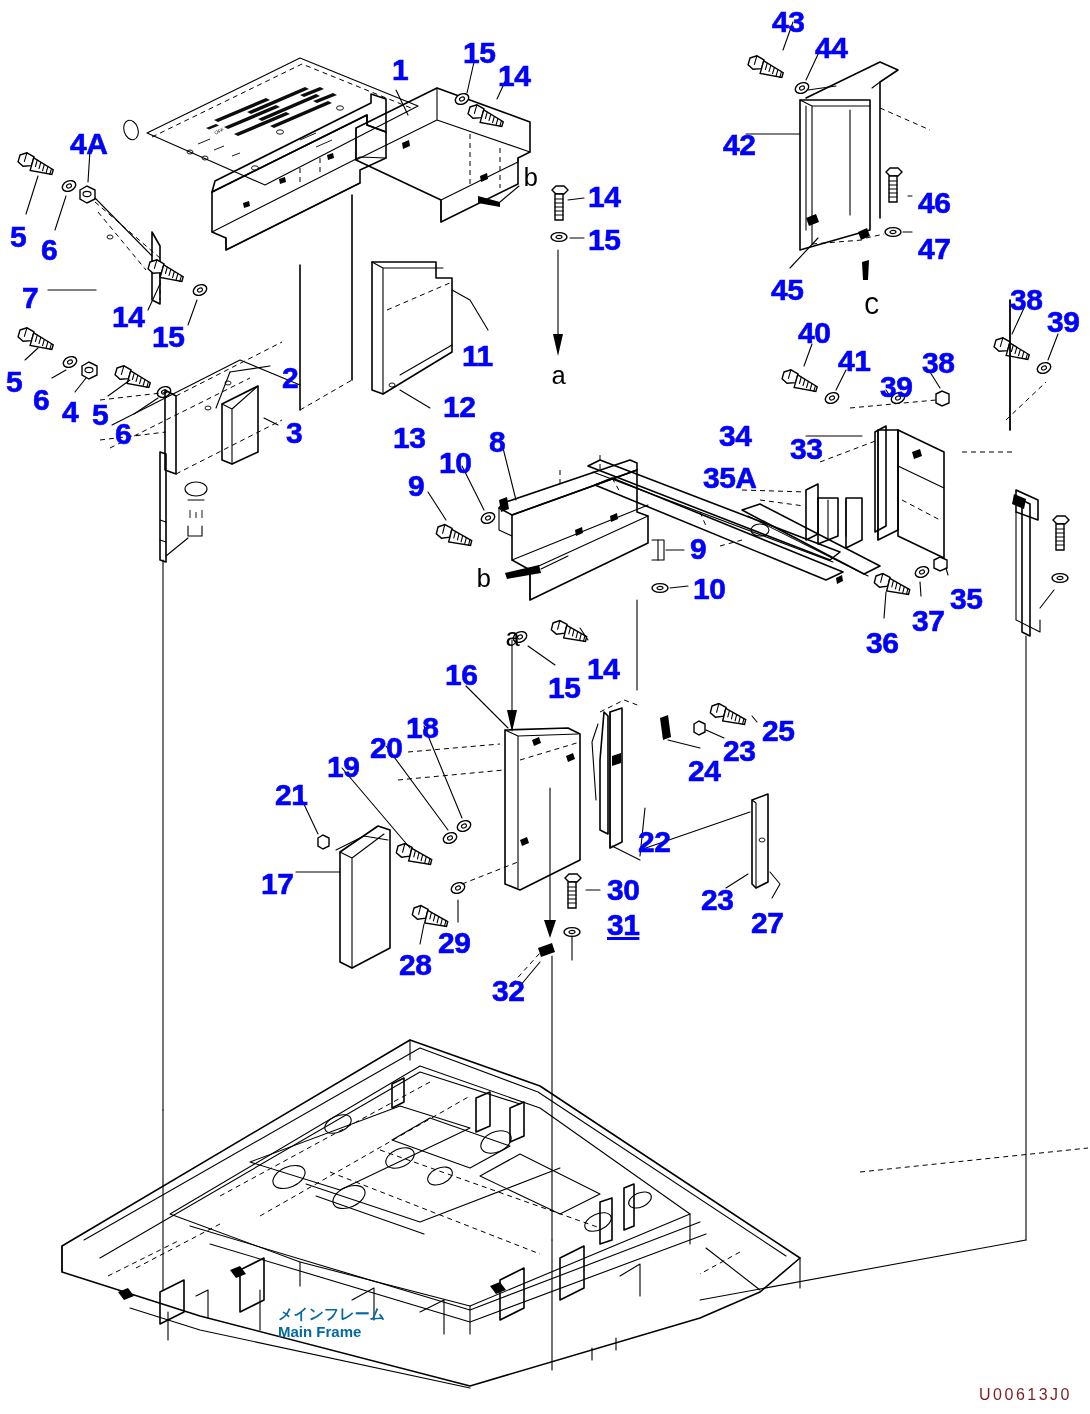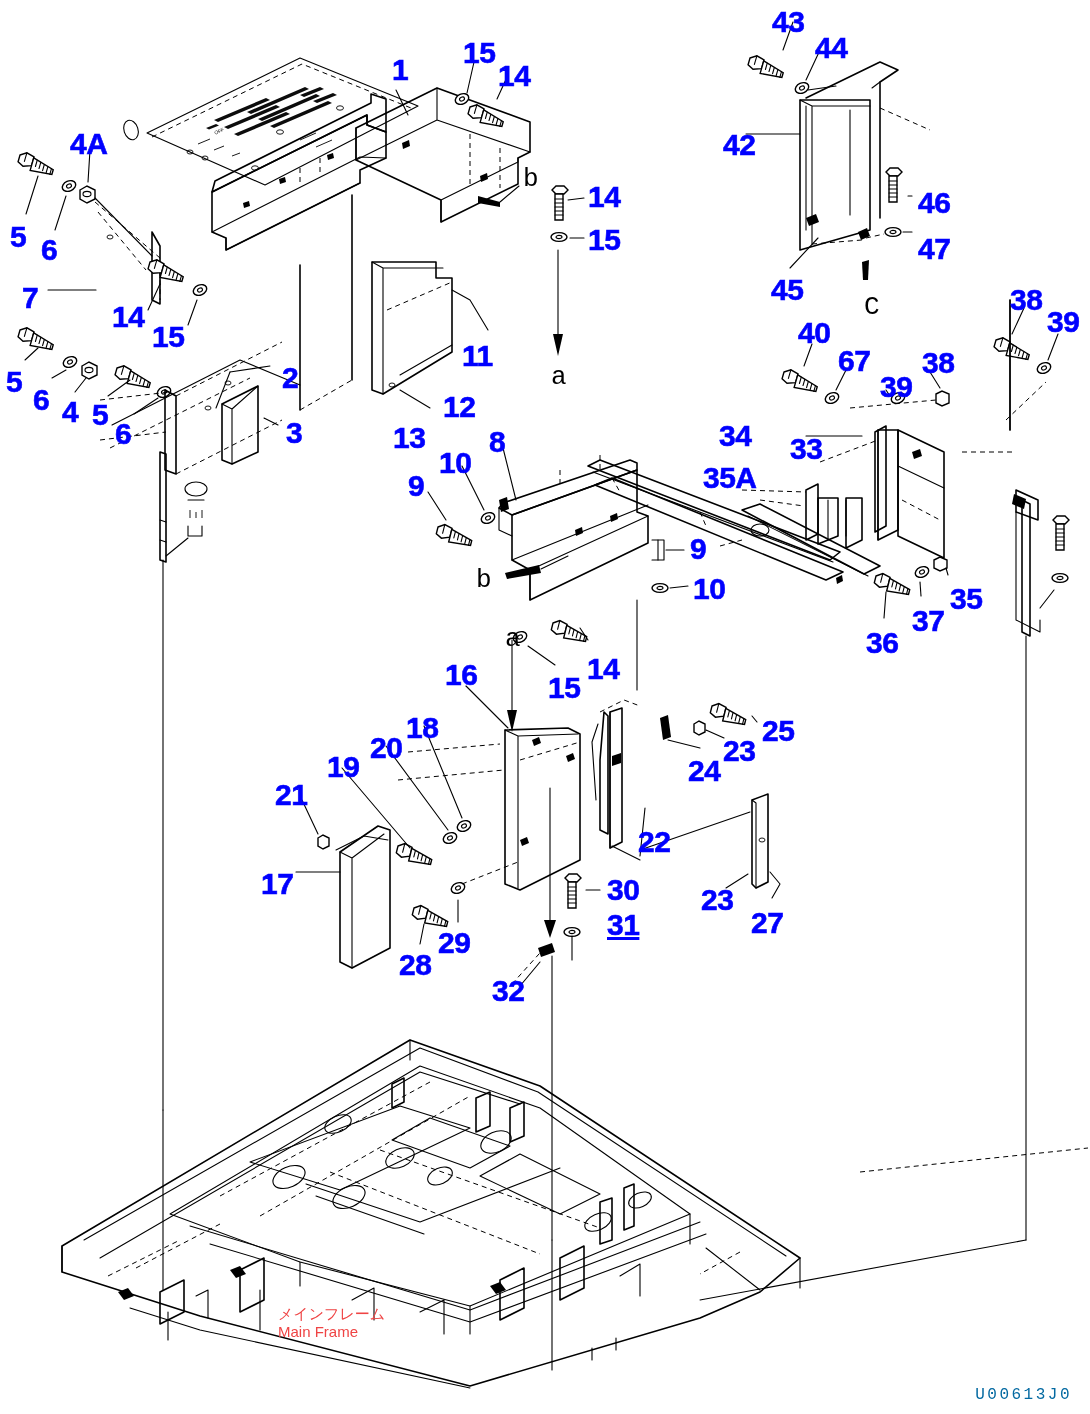--- a/index.html
+++ b/index.html
@@ -25,33 +25,33 @@
   .sect{
     position:absolute;
     color:#000000;
     font-family:"Liberation Mono","DejaVu Sans Mono",monospace;
     font-size:26px;
     line-height:26px;
     font-weight:400;
   }
   .framelabel{
     position:absolute;
-    color:#ef4444;
+    color:#0369a1;
     font-family:"Liberation Sans",sans-serif;
     font-size:15px;
     line-height:17px;
-    font-weight:normal;
+    font-weight:bold;
     white-space:nowrap;
   }
   .framelabel .jp{font-family:"DejaVu Sans",sans-serif;font-size:15px;display:block;}
   .drawno{
     position:absolute;
     right:18px;bottom:10px;
-    color:#0369a1;
-    font-family:Liberation Mono, monospace;
+    color:#7f1d1d;
+    font-family:Liberation Sans, sans-serif;
     font-size:16px;
     letter-spacing:2.5px;
     white-space:nowrap;
   }
   .plateTxt{
     position:absolute;
     font-family:"Liberation Sans",sans-serif;
     font-size:5px;
     color:#000;
     white-space:nowrap;
@@ -511,21 +511,21 @@
       <div class="callout" style="left: 918px; top: 234px; text-align: right;">47</div>
       <div class="callout" style="left: 41px; top: 235px;">6</div>
       <div class="callout" style="left: 22px; top: 283px;">7</div>
       <div class="callout" style="left: 771px; top: 275px;">45</div>
       <div class="callout" style="left: 1010px; top: 285px;">38</div>
       <div class="callout" style="left: 1047px; top: 307px;">39</div>
       <div class="callout" style="left: 112px; top: 302px;">14</div>
       <div class="callout" style="left: 152px; top: 322px;">15</div>
       <div class="callout" style="left: 798px; top: 318px;">40</div>
       <div class="callout" style="left: 462px; top: 341px;">11</div>
-      <div class="callout" style="left: 838px; top: 346px;">67</div>
+      <div class="callout" style="left: 838px; top: 346px;">41</div>
       <div class="callout" style="left: 880px; top: 372px;">39</div>
       <div class="callout" style="left: 922px; top: 348px;">38</div>
       <div class="callout" style="left: 6px; top: 367px;">5</div>
       <div class="callout" style="left: 282px; top: 363px;">2</div>
       <div class="callout" style="left: 443px; top: 392px;">12</div>
       <div class="callout" style="left: 33px; top: 385px;">6</div>
       <div class="callout" style="left: 62px; top: 397px;">4</div>
       <div class="callout" style="left: 92px; top: 400px;">5</div>
       <div class="callout" style="left: 115px; top: 419px;">6</div>
       <div class="callout" style="left: 286px; top: 418px;">3</div>

